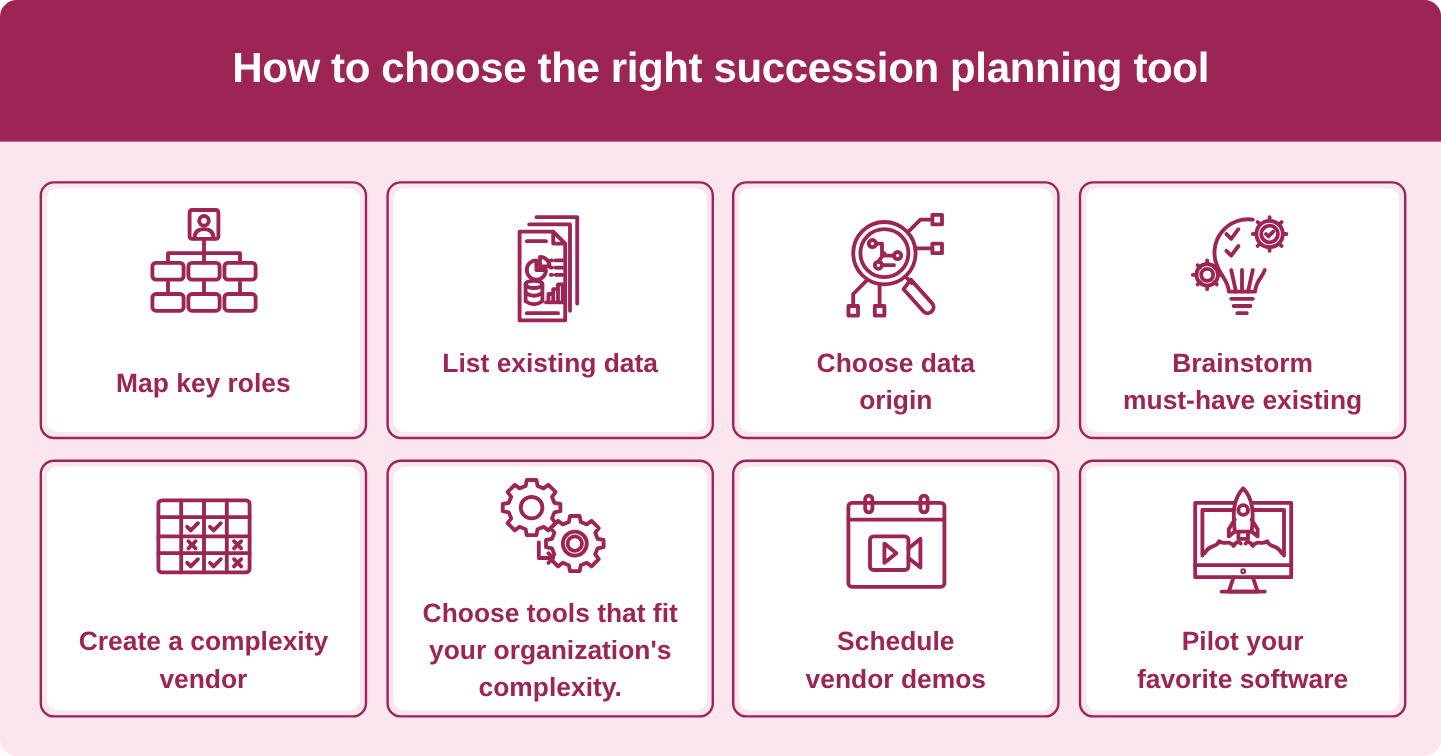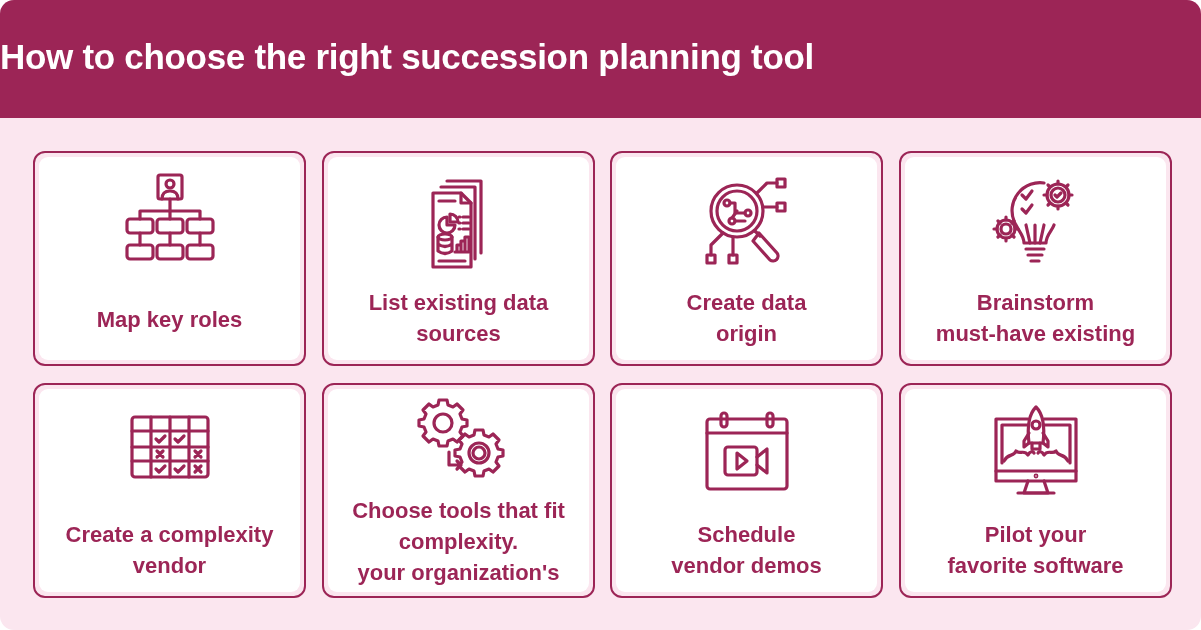--- a/index.html
+++ b/index.html
@@ -4,21 +4,21 @@
 <style>
   * { box-sizing: border-box; margin: 0; padding: 0; }
   html, body { width: 1201px; height: 630px; background: #ffffff; overflow: hidden; }
   body { font-family: "Liberation Sans", "DejaVu Sans", sans-serif; }
   .frame {
     position: absolute; left: 0; top: 0; width: 1201px; height: 630px;
     border-radius: 14px; overflow: hidden; background: #fbe6ef;
   }
   .header {
     position: absolute; left: 0; top: 0; width: 1201px; height: 118px;
-    background: #9c2556; display: flex; align-items: center; 
+    background: #9c2556; display: flex; align-items: center; justify-content: center;
   }
   .header h1 {
     color: #ffffff; font-size: 35px; font-weight: bold; letter-spacing: -0.3px;
     margin-top: -5px;
   }
   .card {
     position: absolute; width: 273px; height: 215px;
     border: 2px solid #9c2556; border-radius: 12px; background: #fbe6ef;
     padding: 4px;
   }
@@ -83,21 +83,20 @@
           <path d="M41 43 A8 8 0 0 1 49 51 H41 Z"></path>
           <path d="M50 46 H51 M54 46 H60 M50 52 H51 M54 52 H60 M50 58 H51 M54 58 H60"></path>
           <ellipse cx="36" cy="66" rx="7" ry="3"></ellipse>
           <path d="M29 66 V80 Q36 85 43 80 V66 M29 73 Q36 78 43 73"></path>
           <path d="M48 81 V74 H52 V81 M52 81 V70 H56 V81 M56 81 V66 H60 V81 M46 81 H60"></path>
           <path d="M30 90 H56"></path>
         </svg>
       </div>
       <div class="card-label two-line">
         <div>List existing data</div>
-        <div>sources</div>
       </div>
     </div>
   </div>
 
   <div class="card" style="left:610px; top:151px;">
     <div class="card-inner">
       <div class="card-icon">
         <svg viewBox="0 0 100 100" fill="none" stroke="#9c2556" stroke-width="3.2" stroke-linejoin="round" stroke-linecap="round">
           <circle cx="40" cy="40" r="26"></circle>
           <circle cx="40" cy="40" r="20"></circle>
@@ -112,21 +111,21 @@
           <rect x="80" y="8" width="8" height="8"></rect>
           <path d="M66 36 H80"></path>
           <rect x="80" y="32" width="8" height="8"></rect>
           <path d="M26 62 L14 74 V84"></path>
           <rect x="10" y="84" width="8" height="8"></rect>
           <path d="M36 66 V84"></path>
           <rect x="32" y="84" width="8" height="8"></rect>
         </svg>
       </div>
       <div class="card-label two-line">
-        <div>Create data</div>
+        <div>Choose data</div>
         <div>origin</div>
       </div>
     </div>
   </div>
 
   <div class="card" style="left:899px; top:151px;">
     <div class="card-inner">
       <div class="card-icon">
         <svg viewBox="0 0 100 100" fill="none" stroke="#9c2556" stroke-width="3.2" stroke-linejoin="round" stroke-linecap="round">
           <path d="M58 12 A28 28 0 0 0 28 50 C32 60 38 64 38 72 H60 C60 64 66 60 68 54"></path>
@@ -176,22 +175,22 @@
           <circle cx="34" cy="26" r="9"></circle>
           <path d="M30 8 H38 L39 13 L44 15 L48 12 L54 18 L51 22 L53 27 L58 28 V34 L53 35 L51 40 L54 44 L48 50 L44 47 L39 49 L38 54 H30 L29 49 L24 47 L20 50 L14 44 L17 40 L15 35 L10 34 V28 L15 27 L17 22 L14 18 L20 12 L24 15 L29 13 Z" transform="translate(0,-5)"></path>
           <circle cx="70" cy="56" r="6"></circle>
           <circle cx="70" cy="56" r="10"></circle>
           <path d="M66 38 H74 L75 43 L80 45 L84 42 L90 48 L87 52 L89 57 L94 58 V64 L89 65 L87 70 L90 74 L84 80 L80 77 L75 79 L74 84 H66 L65 79 L60 77 L56 80 L50 74 L53 70 L51 65 L46 64 V58 L51 57 L53 52 L50 48 L56 42 L60 45 L65 43 Z" transform="translate(0,-5)"></path>
           <path d="M40 55 V68 H52 M48 64 L52 68 L48 72"></path>
         </svg>
       </div>
       <div class="card-label three-line">
         <div>Choose tools that fit</div>
+        <div>your organization's</div>
         <div>complexity.</div>
-        <div>your organization's</div>
       </div>
     </div>
   </div>
 
   <div class="card" style="left:610px; top:383px;">
     <div class="card-inner">
       <div class="card-icon">
         <svg viewBox="0 0 100 100" fill="none" stroke="#9c2556" stroke-width="3.2" stroke-linejoin="round" stroke-linecap="round">
           <rect x="10" y="16" width="80" height="70" rx="3"></rect>
           <path d="M10 30 H90"></path>

